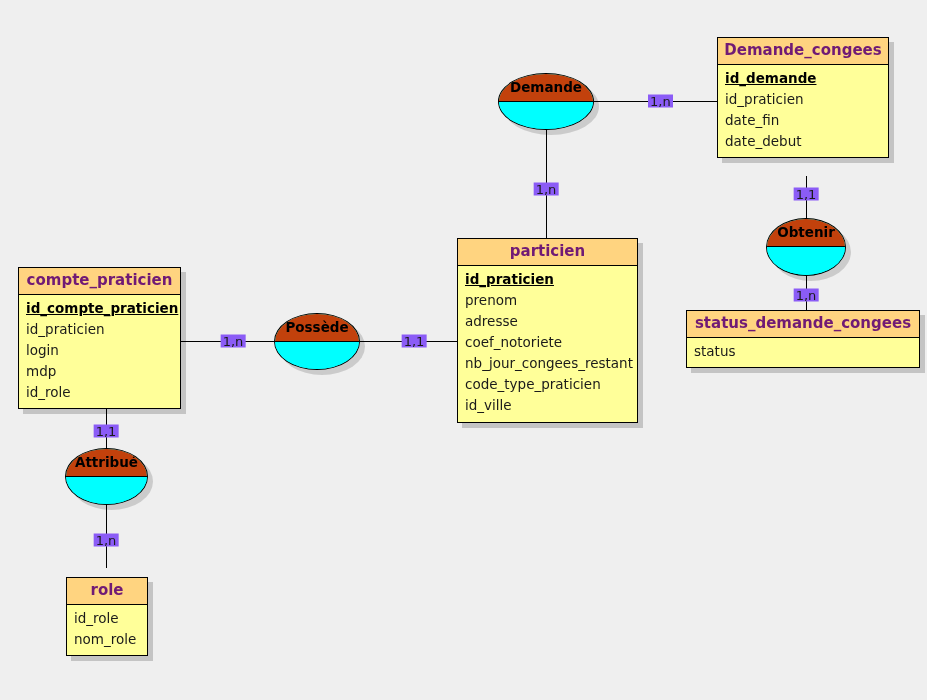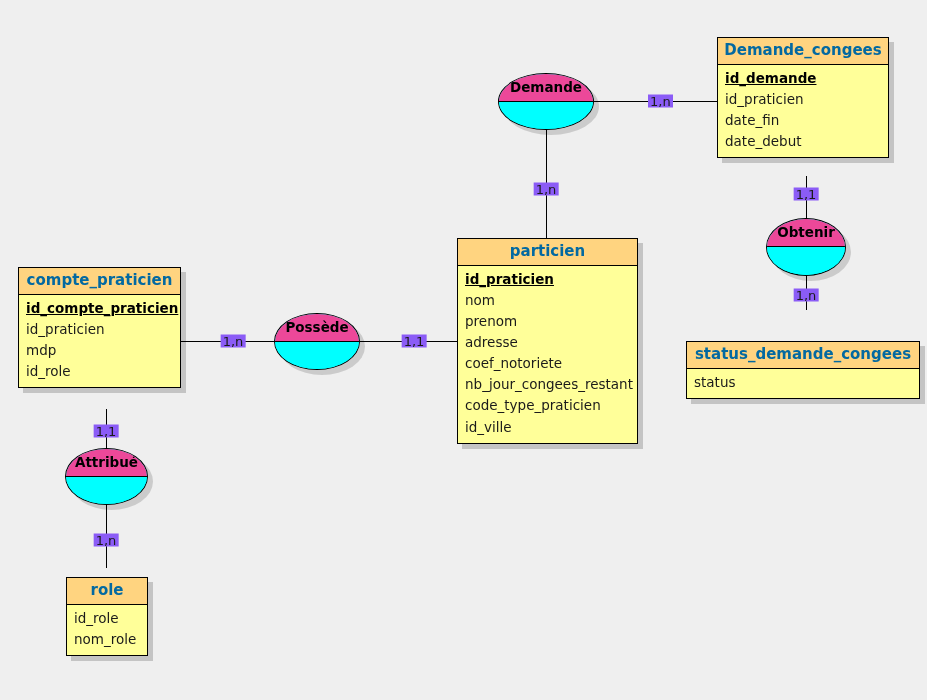--- a/index.html
+++ b/index.html
@@ -48,21 +48,21 @@
     box-shadow: 5px 5px 0 rgba(0,0,0,0.18);
     box-sizing: border-box;
     z-index: 2;
   }
   .entity-title {
     background: #ffd480;
     border-bottom: 1px solid #000000;
     text-align: center;
     font-weight: bold;
     font-size: 15px;
-    color: #0369a1;
+    color: #701a75;
     padding: 4px 6px 5px 6px;
     line-height: 1.1;
   }
   .entity-attrs {
     padding: 3px 0 5px 0;
   }
   .attr {
     font-size: 13.5px;
     color: #1a1a1a;
     padding: 1px 7px;
@@ -81,21 +81,21 @@
     border: 1px solid #000000;
     border-radius: 50%/50%;
     background: #00ffff;
     box-shadow: 5px 5px 0 rgba(0,0,0,0.15);
     box-sizing: border-box;
     overflow: hidden;
     z-index: 2;
   }
   .rel-top {
     height: 50%;
-    background: #ec4899;
+    background: #c2410c;
     border-bottom: 1px solid #000000;
     box-sizing: border-box;
     display: flex;
     align-items: center;
     justify-content: center;
   }
   .rel-label {
     font-weight: bold;
     font-size: 13.5px;
     color: #000000;
@@ -151,41 +151,41 @@
       <div class="attr">id_praticien</div>
       <div class="attr">date_fin</div>
       <div class="attr">date_debut</div>
     </div>
   </div>
 
   <div class="entity" style="left:457px; top:238px; width:181px;">
     <div class="entity-title">particien</div>
     <div class="entity-attrs">
       <div class="attr pk">id_praticien</div>
-      <div class="attr">nom</div>
       <div class="attr">prenom</div>
       <div class="attr">adresse</div>
       <div class="attr">coef_notoriete</div>
       <div class="attr">nb_jour_congees_restant</div>
       <div class="attr">code_type_praticien</div>
       <div class="attr">id_ville</div>
     </div>
   </div>
 
   <div class="entity" style="left:18px; top:267px; width:163px;">
     <div class="entity-title">compte_praticien</div>
     <div class="entity-attrs">
       <div class="attr pk">id_compte_praticien</div>
       <div class="attr">id_praticien</div>
+      <div class="attr">login</div>
       <div class="attr">mdp</div>
       <div class="attr">id_role</div>
     </div>
   </div>
 
-  <div class="entity" style="left:686px; top:310px; width:234px;margin-top:31px;">
+  <div class="entity" style="left:686px; top:310px; width:234px;">
     <div class="entity-title">status_demande_congees</div>
     <div class="entity-attrs">
       <div class="attr">status</div>
     </div>
   </div>
 
   <div class="entity" style="left:66px; top:568px; width:82px;margin-top:9px;">
     <div class="entity-title">role</div>
     <div class="entity-attrs">
       <div class="attr">id_role</div>

